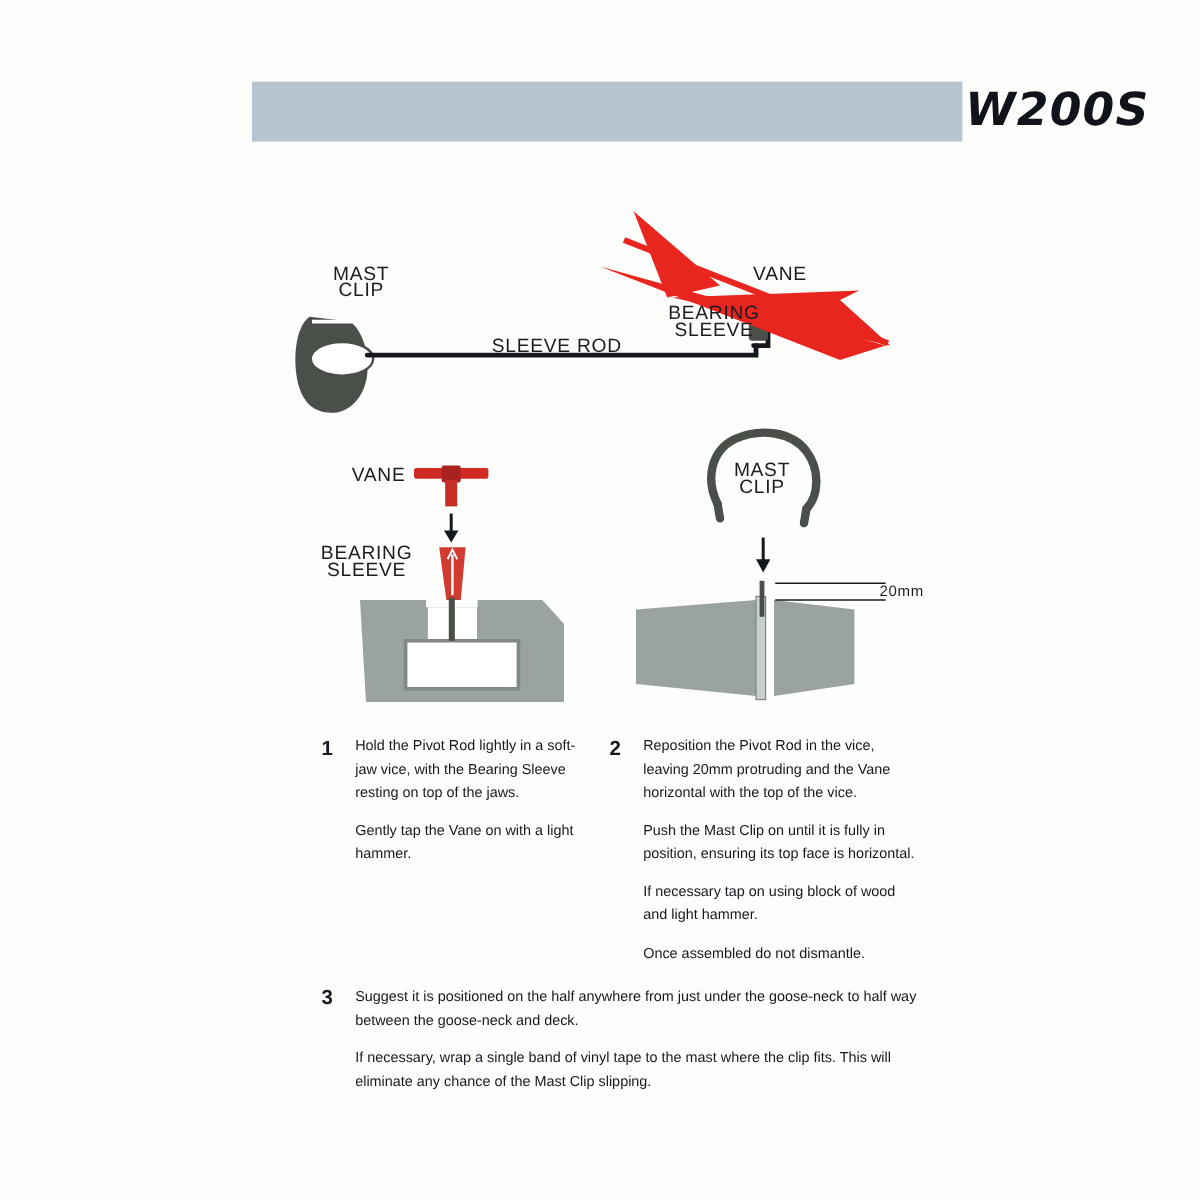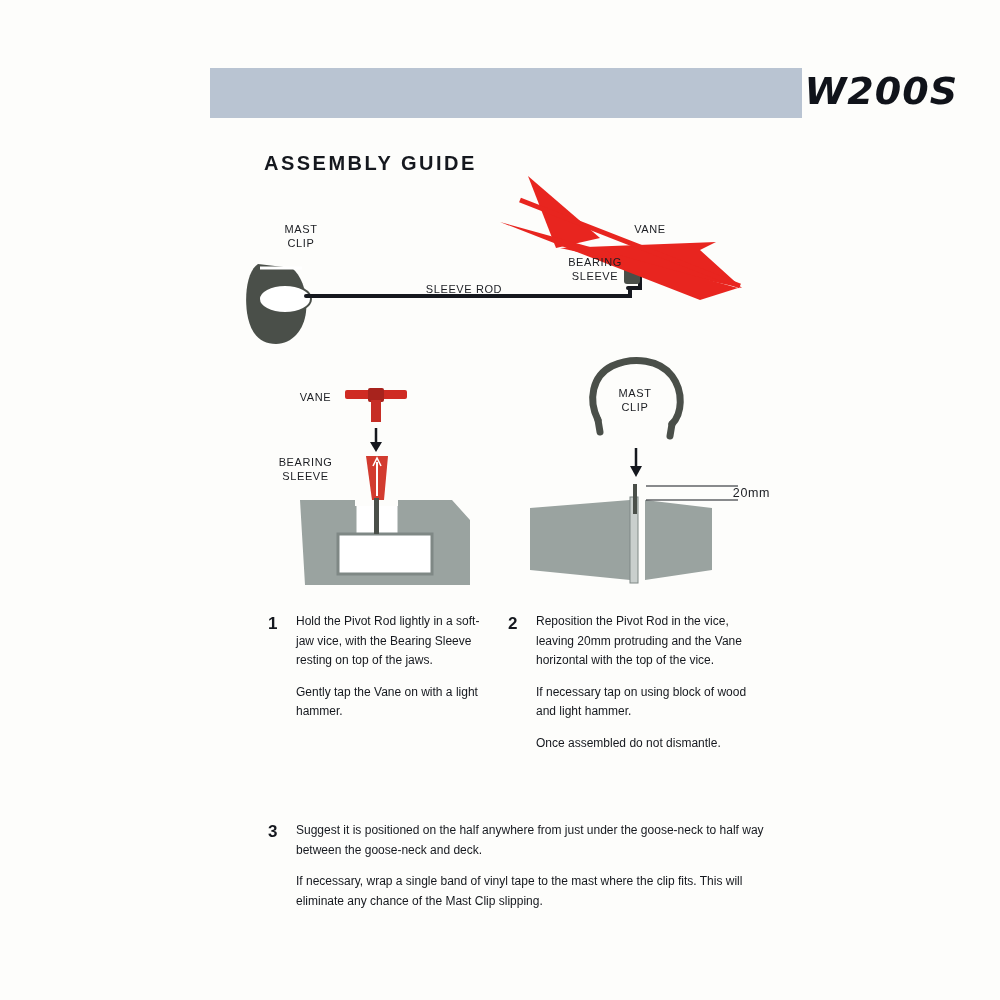--- a/index.html
+++ b/index.html
@@ -49,21 +49,21 @@
     font-weight: bold;
     font-size: 20px;
     letter-spacing: 2.5px;
     color: #15181e;
   }
 
   
   .lbl {
     position: absolute;
     font-family: "Liberation Sans", sans-serif;
-    font-size: 11px;
+    font-size: 16px;
     letter-spacing: 0.6px;
     color: #1b1d22;
     line-height: 14px;
     text-align: center;
     white-space: pre-line;
   }
   .lbl.left { text-align: right; }
 
   
   .step-num {
@@ -91,21 +91,20 @@
     pointer-events: none;
   }
 </style>
 </head>
 <body>
 
 <div class="page">
 
   <div class="header-bar"></div>
   <div class="model-code">W200S</div>
-  <div class="title">ASSEMBLY  GUIDE</div>
 
   <svg class="svg-layer" viewBox="0 0 1000 1000">
 
     <g>
 
       <path d="M258 264 C246 272 244 300 248 318 C252 336 262 344 276 344 C292 344 304 330 306 312
                C308 294 302 276 292 268 Z" fill="#4a4f49"></path>
       <ellipse cx="285" cy="299" rx="26" ry="14" fill="#ffffff" stroke="#4a4f49" stroke-width="2"></ellipse>
       <path d="M260 268 L302 268" stroke="#ffffff" stroke-width="3" fill="none"></path>
 
@@ -177,20 +176,21 @@
 
   <div class="step-num" style="left:268px; top:614px;">1</div>
   <div class="step-body" style="left:296px; top:612px; width:200px;">
     <p>Hold the Pivot Rod lightly in a soft-jaw vice, with the Bearing Sleeve resting on top of the jaws.</p>
     <p>Gently tap the Vane on with a light hammer.</p>
   </div>
 
   <div class="step-num" style="left:508px; top:614px;">2</div>
   <div class="step-body" style="left:536px; top:612px; width:232px;">
     <p>Reposition the Pivot Rod in the vice, leaving 20mm protruding and the Vane horizontal with the top of the vice.</p>
+    <p>Push the Mast Clip on until it is fully in position, ensuring its top face is horizontal.</p>
     <p>If necessary tap on using block of wood and light hammer.</p>
     <p>Once assembled do not dismantle.</p>
   </div>
 
   <div class="step-num" style="left:268px; top:822px;">3</div>
   <div class="step-body" style="left:296px; top:821px; width:476px;">
     <p>Suggest it is positioned on the half anywhere from just under the goose-neck to half way between the goose-neck and deck.</p>
     <p>If necessary, wrap a single band of vinyl tape to the mast where the clip fits. This will eliminate any chance of the Mast Clip slipping.</p>
   </div>
 

